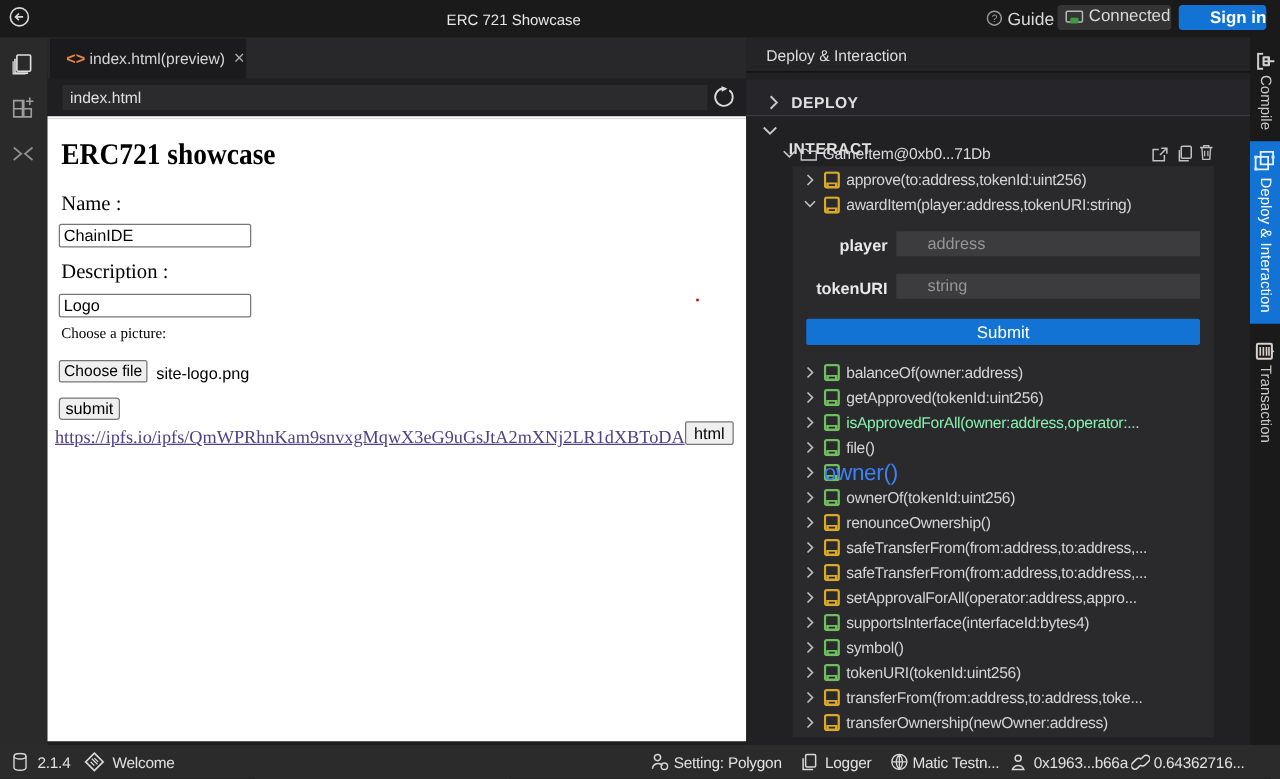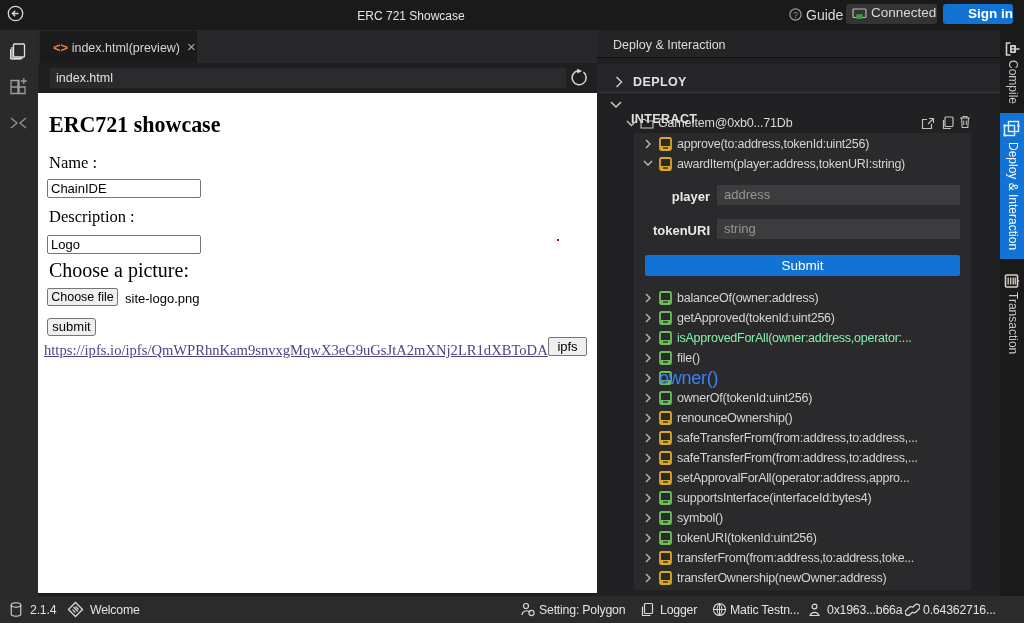--- a/index.html
+++ b/index.html
@@ -27,21 +27,21 @@
          line-height:17px; padding-left:3px; }
   .btn { position:absolute; background:#efefef; border:1px solid #767676; border-radius:2px;
          font-family:"Liberation Sans", sans-serif; font-size:13px; color:#000; text-align:center; }
   
   #panel { left:597px; top:30px; width:403px; height:566px; background:#212123; color:#d8d8d8; font-size:13px; }
   #p-head { left:597px; top:30px; width:403px; height:28px; background:#242427;
             border-bottom:1px solid #111; color:#dcdcdc; font-size:12.5px; line-height:31px; padding-left:16px; }
   #deployrow { left:597px; top:64px; width:403px; height:29px; background:#26262a; border-bottom:1px solid #3a3a3a; }
   #container { left:634px; top:133px; width:337px; height:457px; background:#2a2a2c; }
   .pinput { position:absolute; left:717px; width:243px; height:20px; background:#3c3c3e;
-            color:#969696; font-size:13px; line-height:20px; padding-left:7px; }
+            color:#969696; font-size:13px; line-height:20px; padding-left:25px; }
   .plabel { position:absolute; color:#e8e8e8; font-weight:bold; font-size:13px; text-align:right; width:60px; }
   
   #actbar { left:1000px; top:30px; width:24px; height:566px; background:#1a1a1b; }
   .vtext { position:absolute; writing-mode:vertical-lr; color:#c8c8c8; font-size:12px; }
   #act-blue { left:1000px; top:113px; width:24px; height:146px; background:#1373d4; }
   
   #status { left:0; top:596px; width:1024px; height:27px; background:#2b2b2c; color:#e2e2e2; font-size:13px; }
   .st { position:absolute; top:603px; white-space:nowrap; color:#e2e2e2; font-size:12.3px; letter-spacing:-0.2px; }
   svg { display:block; }
 </style>
@@ -91,26 +91,26 @@
     <path d="M6.2 -0.3 L11 1.9 L6.4 4.4 Z" fill="#dadada"></path>
   </svg>
 
   <div class="abs" style="left:38px;top:93px;width:559px;height:2px;background:#fff"></div>
   <div id="preview" class="abs">
     <div class="abs" style="left:11px;top:16px;font-size:24px;font-weight:bold;font-family:'Liberation Serif',serif;transform:scaleX(0.915);transform-origin:left top">ERC721 showcase</div>
     <div class="abs" style="left:11px;top:58px;font-size:16.5px">Name :</div>
     <div class="inp" style="left:9px;top:84px">ChainIDE</div>
     <div class="abs" style="left:11px;top:112px;font-size:16.5px">Description :</div>
     <div class="inp" style="left:9px;top:140px">Logo</div>
-    <div class="abs" style="left:11px;top:164px;font-size:20px">Choose a picture:</div>
+    <div class="abs" style="left:11px;top:164px;font-size:12px">Choose a picture:</div>
     <div class="btn" style="left:9px;top:193px;width:71px;height:18px;line-height:16px;font-size:12.5px">Choose file</div>
     <div class="abs" style="left:87px;top:196px;font-size:13px;font-family:'Liberation Sans',sans-serif">site-logo.png</div>
     <div class="btn" style="left:9px;top:223px;width:49px;height:18px;line-height:16px;border-radius:3px">submit</div>
     <div class="abs" style="left:6px;top:247px;font-size:14.6px;color:#514085;text-decoration:underline;white-space:nowrap">https://ipfs.io/ipfs/QmWPRhnKam9snvxgMqwX3eG9uGsJtA2mXNj2LR1dXBToDA</div>
-    <div class="btn" style="left:510px;top:242px;width:39px;height:19px;line-height:17px">ipfs</div>
+    <div class="btn" style="left:510px;top:242px;width:39px;height:19px;line-height:17px">html</div>
     <div class="abs" style="left:519px;top:144px;width:2px;height:2px;background:#c00"></div>
   </div>
 
   <div id="panel" class="abs"></div>
   <div id="p-head" class="abs">Deploy &amp; Interaction</div>
   <div id="deployrow" class="abs"></div>
   <svg class="abs" style="left:615px;top:76px" width="8" height="12" viewBox="0 0 8 12">
       <path d="M1.5 1 l5 5 -5 5" fill="none" stroke="#c8c8c8" stroke-width="1.5"></path>
     </svg>
   <div class="abs" style="left:633px;top:75px;color:#e0e0e0;font-weight:bold;font-size:12.5px;letter-spacing:0.4px">DEPLOY</div>

